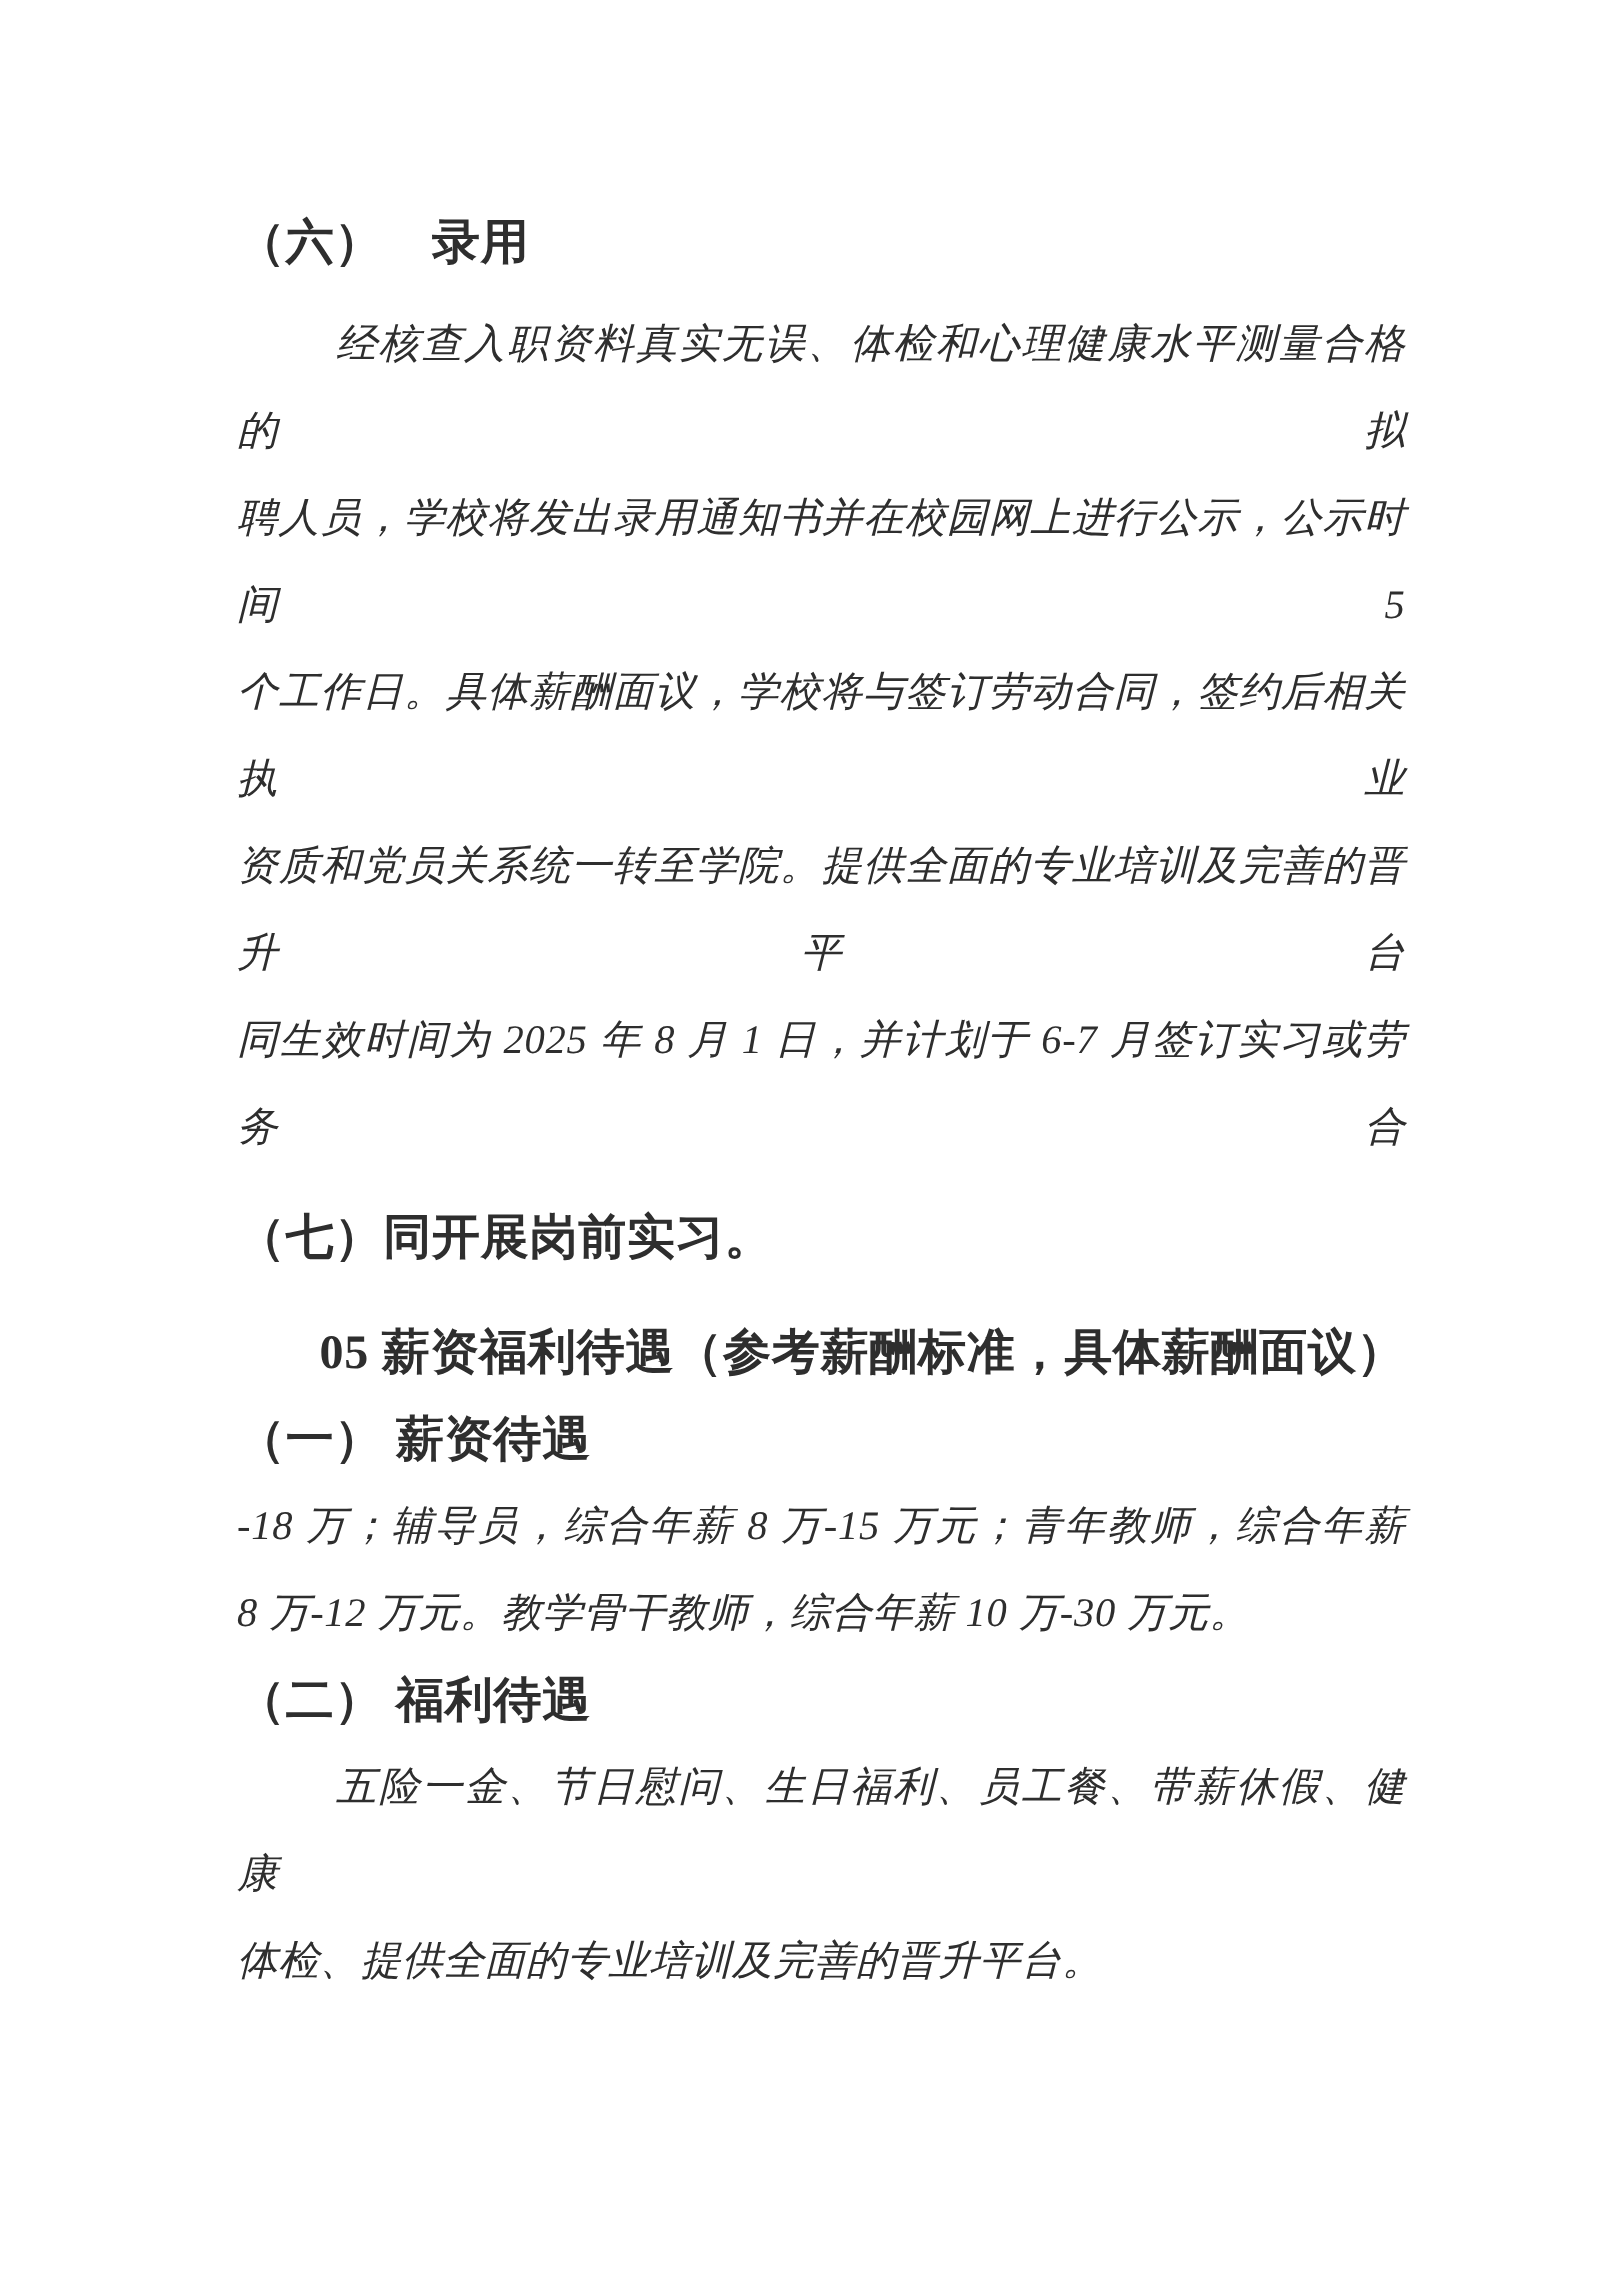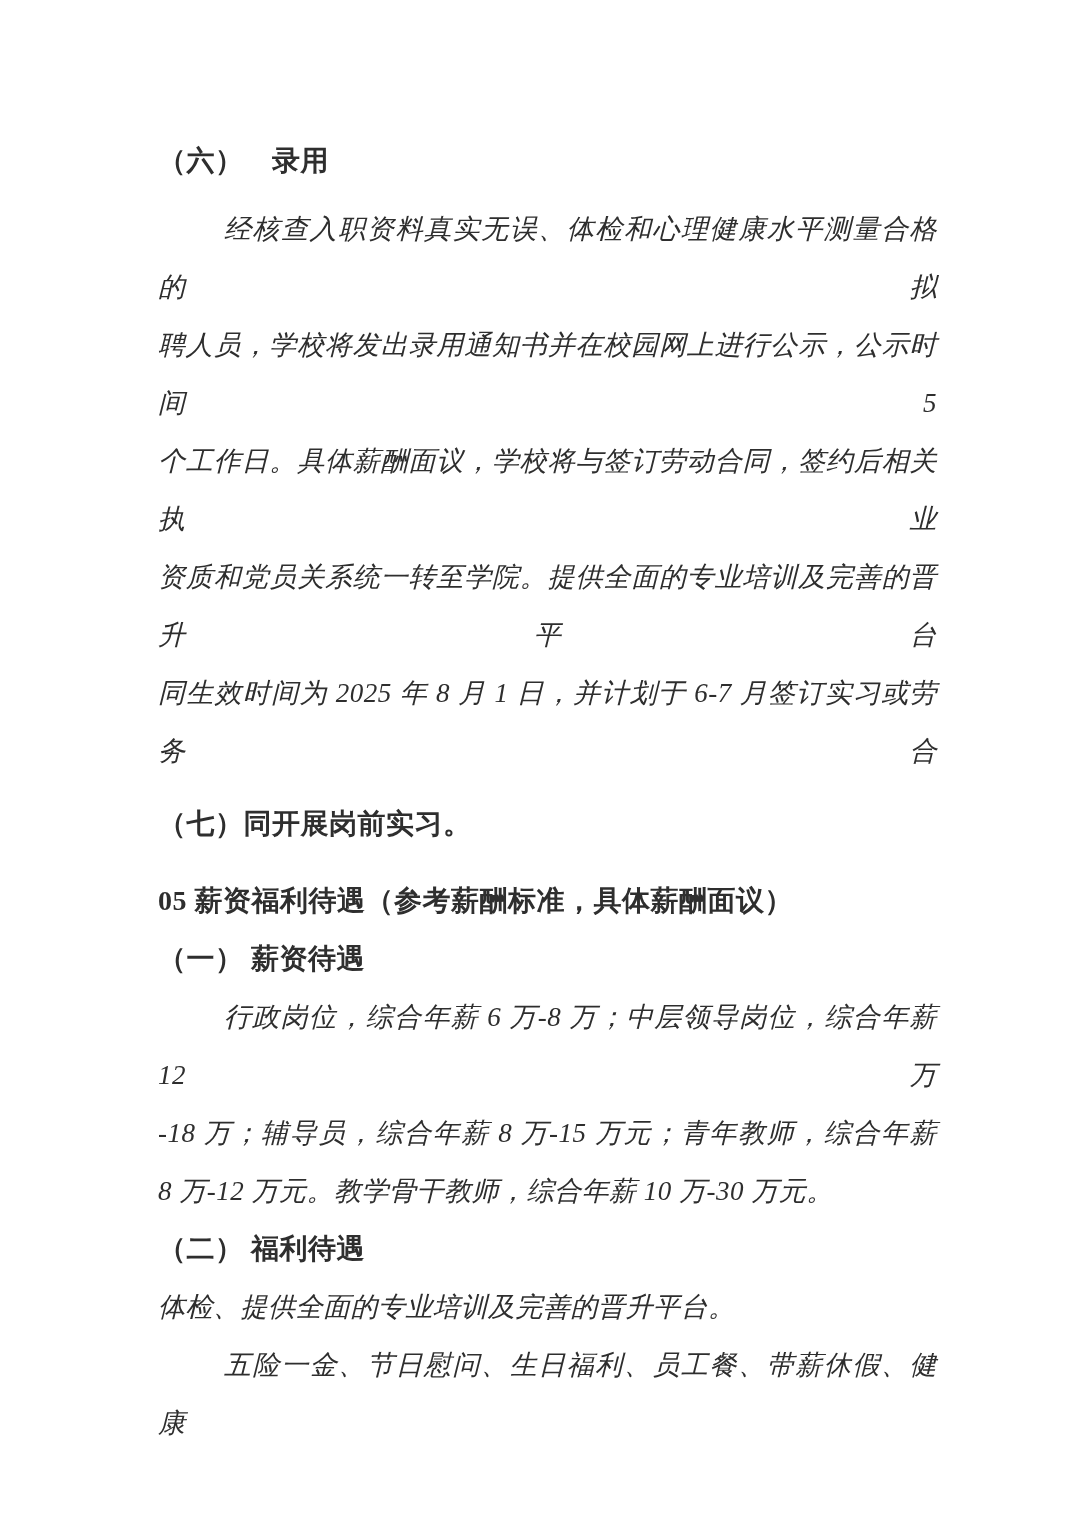--- a/index.html
+++ b/index.html
@@ -19,25 +19,25 @@
     left: 158px;
     top: 0;
     width: 779px;
     padding-top: 132px;
     font-size: 27px;
     line-height: 58px;
     letter-spacing: 0.5px;
   }
   .heading {
     font-weight: bold;
-    font-size: 28px;
+    font-size: 32px;
     line-height: 58px;
     font-family: Liberation Serif, serif;
   }
-  .center { text-align: left; }
+  .center { text-align: right; }
   .para { margin: 0; }
   .line {
     text-align: justify;
     text-align-last: justify;
     font-style: italic;
   }
   .line.last { text-align-last: left; }
   .line.first { text-indent: 66px; }
   .mt10 { margin-top: 10px; }
   .mt15 { margin-top: 15px; }
@@ -58,25 +58,24 @@
     <div class="line">同生效时间为 2025 年 8 月 1 日，并计划于 6-7 月签订实习或劳务合</div>
   </div>
 
   <div class="heading mt15">（七）同开展岗前实习。</div>
 
   <div class="heading center mt19">05 薪资福利待遇（参考薪酬标准，具体薪酬面议）</div>
 
   <div class="heading">（一） 薪资待遇</div>
 
   <div class="para">
-    <div class="line first">行政岗位，综合年薪 6 万-8 万；中层领导岗位，综合年薪 12 万</div>
     <div class="line">-18 万；辅导员，综合年薪 8 万-15 万元；青年教师，综合年薪</div>
     <div class="line last">8 万-12 万元。教学骨干教师，综合年薪 10 万-30 万元。</div>
   </div>
 
   <div class="heading">（二） 福利待遇</div>
 
   <div class="para">
+    <div class="line first">五险一金、节日慰问、生日福利、员工餐、带薪休假、健康</div>
     <div class="line last">体检、提供全面的专业培训及完善的晋升平台。</div>
-    <div class="line first">五险一金、节日慰问、生日福利、员工餐、带薪休假、健康</div>
   </div>
 
 </div>
 
 </body></html>

